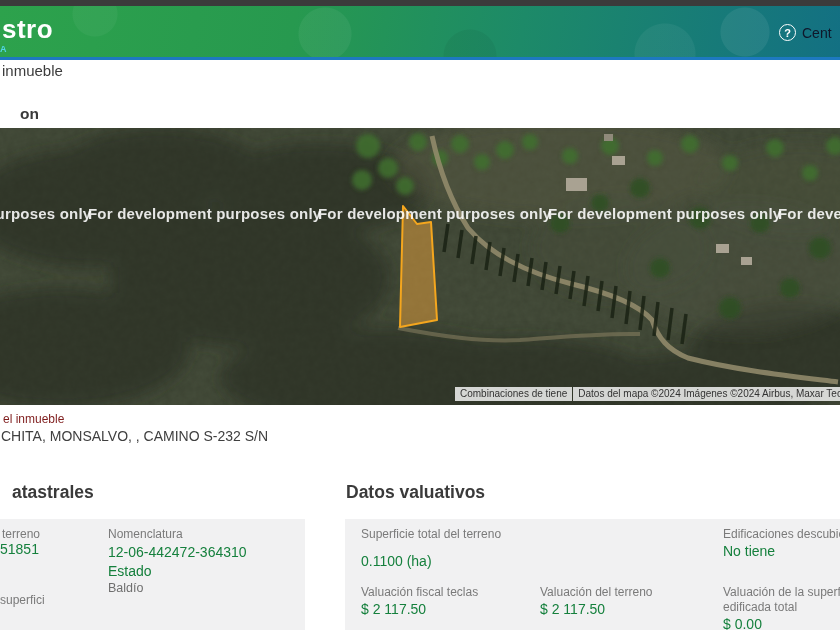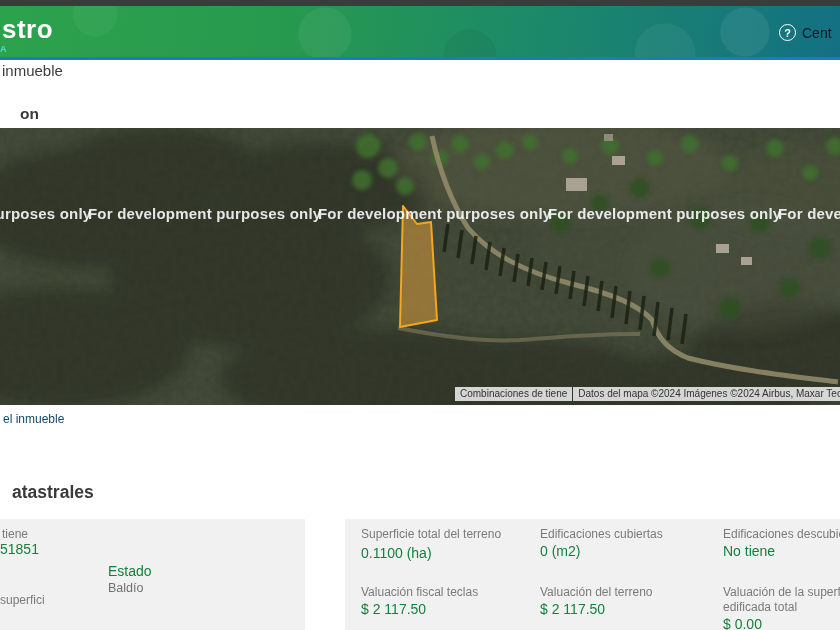--- a/index.html
+++ b/index.html
@@ -37,21 +37,21 @@
 
   
   .map { left:0; top:128px; width:840px; height:277px; overflow:hidden; background:#3d4433; cursor:grab; }
   .wm { position:absolute; top:77px; font-size:15px; font-weight:600; color:rgba(255,255,255,.88); letter-spacing:.2px; }
   .attr-bar { position:absolute; left:455px; top:259px; display:flex; height:14px; }
   .attr-box { background:rgba(255,255,255,.8); color:#333333; font-size:10px; line-height:14px;
     padding:0 5px; white-space:nowrap; }
   .attr-box + .attr-box { margin-left:1px; }
 
   
-  .addr-label { left:3px; top:412px; font-size:12px; color:#0c4a6e; }
+  .addr-label { left:3px; top:412px; font-size:12px; color:#7f1d1d; }
   .addr-value { left:1px; top:428px; font-size:14px; color:#3f3f3f; }
 
   
   .card { top:519px; height:140px; background:#f1f1f2; }
   .card-left { left:0; width:305px; }
   .card-right { left:345px; width:520px; }
   .flabel { font-size:12px; color:#7a7a7a; }
   .fvalue { font-size:14px; color:#15803d; }
   .field span { display:block; }
   .field { line-height:15px; }
@@ -185,43 +185,45 @@
     <span class="wm" style="left:548px">For development purposes only</span>
     <span class="wm" style="left:778px">For development purposes only</span>
 
     <div class="attr-bar">
       <span class="attr-box">Combinaciones de tiene</span>
       <span class="attr-box">Datos del mapa ©2024 Imágenes ©2024 Airbus, Maxar Technologie</span>
     </div>
   </div>
 
   <div class="abs addr-label">el inmueble</div>
+  <div class="abs addr-value">CHITA, MONSALVO, , CAMINO S-232 S/N</div>
 
   <div class="abs sec-h" style="left:12px">atastrales</div>
+  <div class="abs sec-h" style="left:346px">Datos valuativos</div>
 
   <div class="abs card card-left"></div>
   <div class="abs card card-right"></div>
 
   <div class="abs field" style="left:2px; top:527px">
-    <span class="flabel">tiene</span>
+    <span class="flabel">terreno</span>
   </div>
   <div class="abs field fvalue" style="left:0; top:542px">51851</div>
+  <div class="abs field" style="left:108px; top:527px">
+    <span class="flabel">Nomenclatura</span>
+    <span class="fvalue" style="margin-top:3px">12-06-442472-364310</span>
+  </div>
   <div class="abs field flabel" style="left:0; top:593px">superfici</div>
   <div class="abs field" style="left:108px; top:564px">
     <span class="fvalue">Estado</span>
     <span class="flabel" style="font-size:12.5px; color:#6f6f6f; margin-top:2px">Baldío</span>
   </div>
 
   <div class="abs field" style="left:361px; top:527px">
     <span class="flabel">Superficie total del terreno</span>
-    <span class="fvalue" style="margin-top:4px">0.1100 (ha)</span>
-  </div>
-  <div class="abs field" style="left:540px; top:527px">
-    <span class="flabel">Edificaciones cubiertas</span>
-    <span class="fvalue" style="margin-top:2px">0 (m2)</span>
+    <span class="fvalue" style="margin-top:12px">0.1100 (ha)</span>
   </div>
   <div class="abs field" style="left:723px; top:527px">
     <span class="flabel">Edificaciones descubier</span>
     <span class="fvalue" style="margin-top:2px">No tiene</span>
   </div>
 
   <div class="abs field" style="left:361px; top:585px">
     <span class="flabel">Valuación fiscal teclas</span>
     <span class="fvalue" style="margin-top:2px">$ 2 117.50</span>
   </div>

